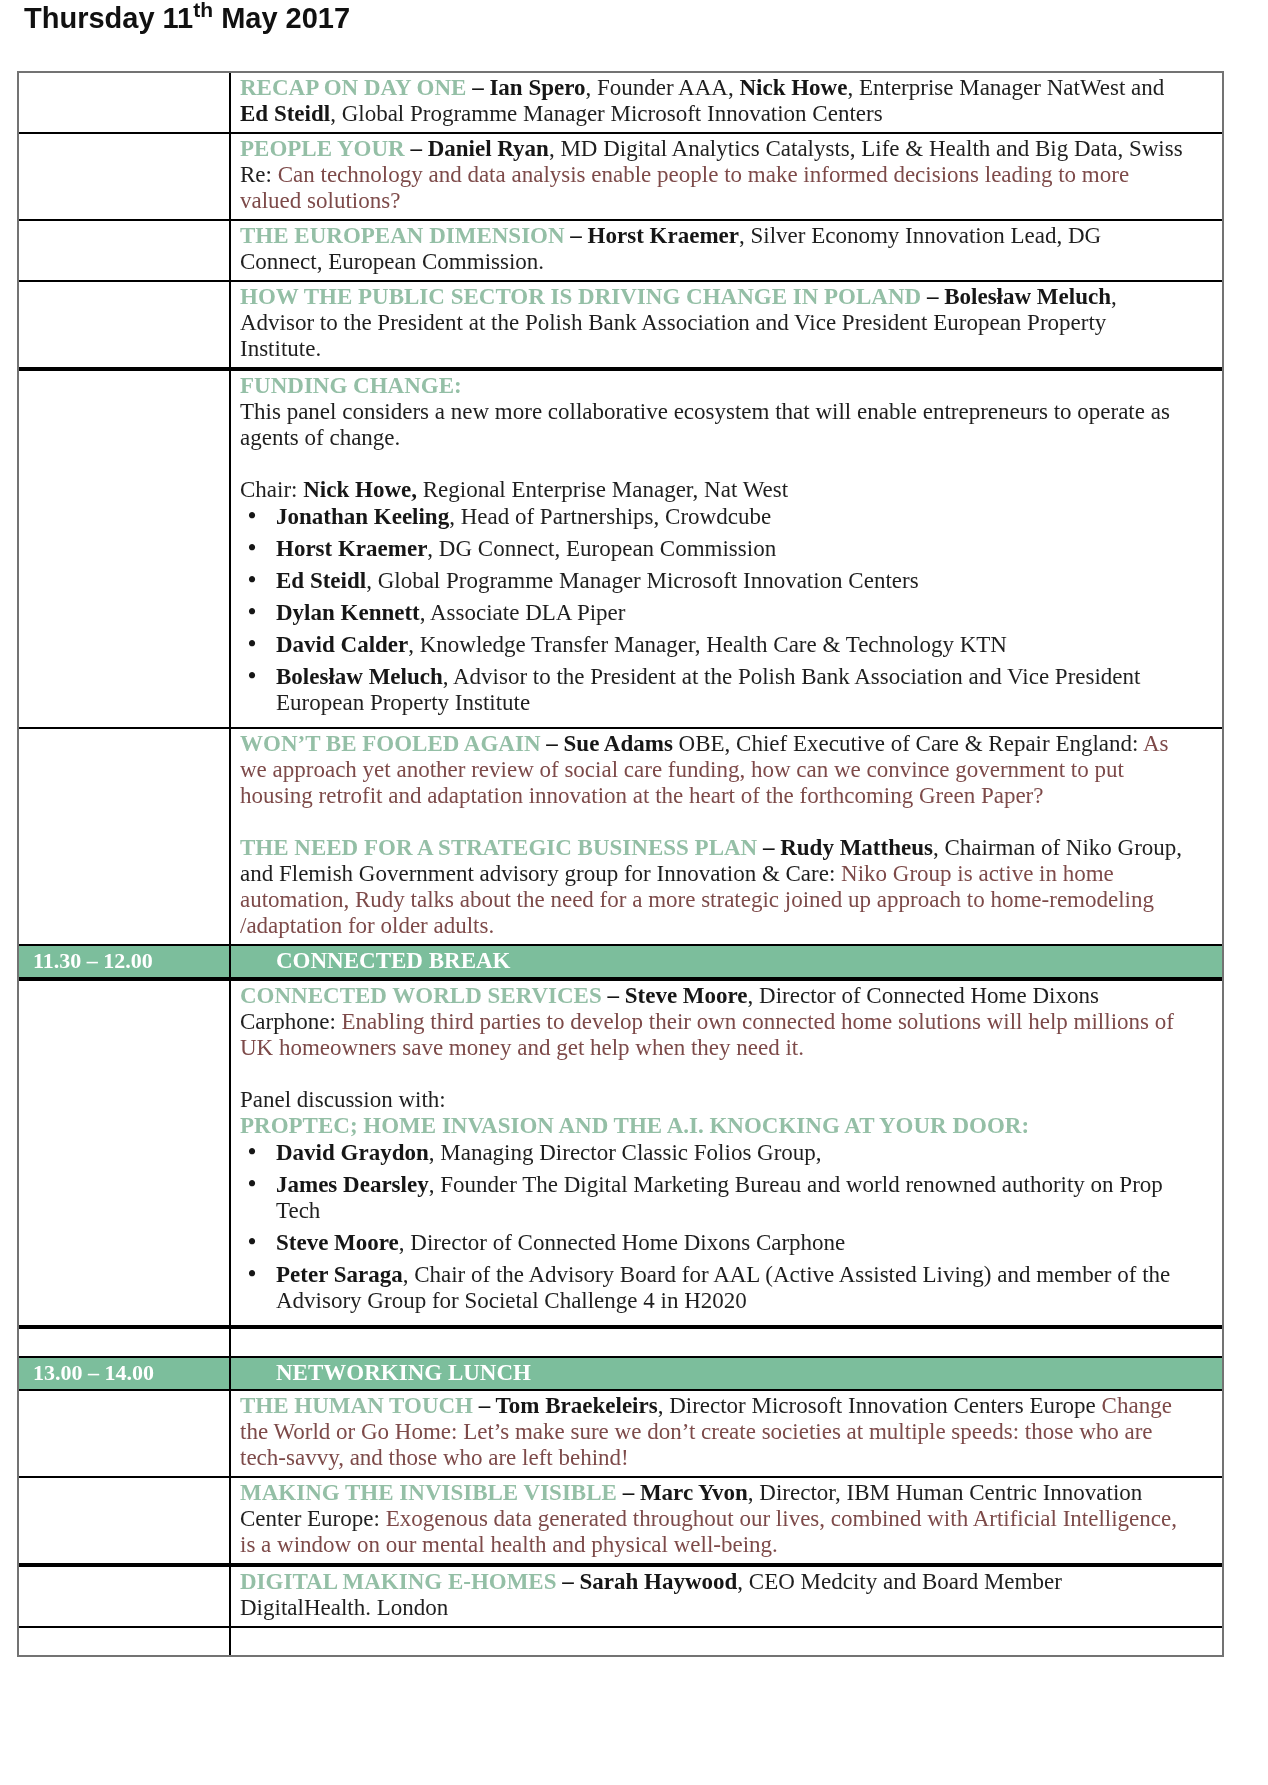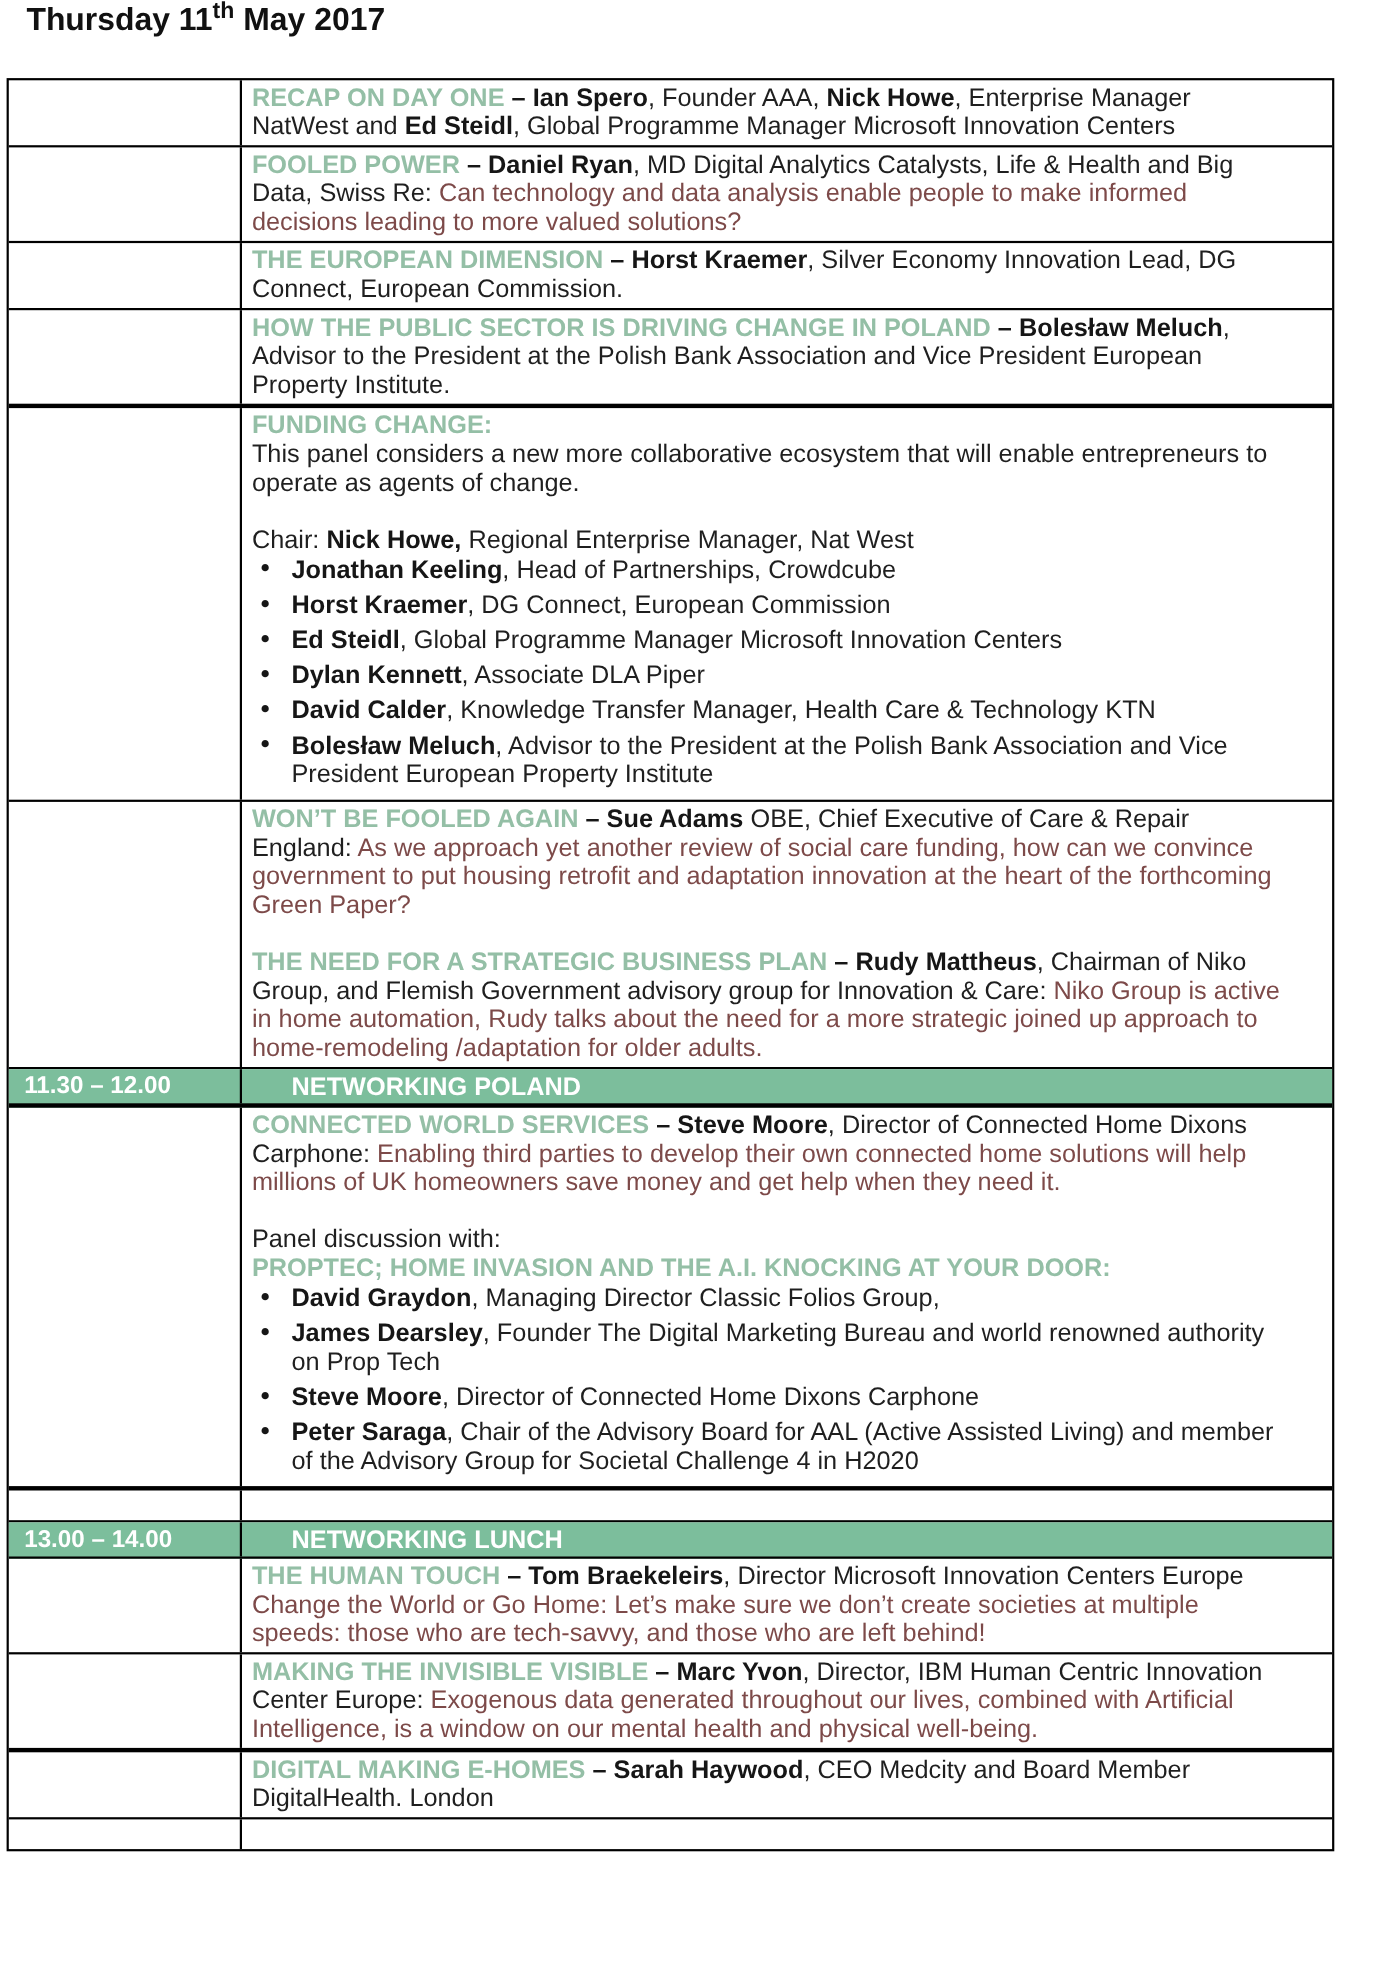--- a/index.html
+++ b/index.html
@@ -7,22 +7,22 @@
     width:1268px;height:1785px;overflow:hidden;background:#ffffff;
     font-family:"Liberation Sans","DejaVu Sans",sans-serif;
     color:#1f1f1f;position:relative;
   }
   .page-title{
     margin:2px 0 0 24px;font-size:29px;font-weight:bold;color:#111;
     letter-spacing:0px;
   }
   .page-title .sup{font-size:21px;vertical-align:super;line-height:0;}
   .agenda-table{
-    position:absolute;left:6px;top:71px;width:1203px;
-    border:2px solid #000000;background:#fff;
+    position:absolute;left:17px;top:71px;width:1203px;
+    border:2px solid #737373;background:#fff;font-family:Liberation Serif, serif;
   }
   .agenda-row{display:flex;border-bottom:2px solid #000;}
   .agenda-row:last-child{border-bottom:none;}
   .agenda-row.thick{border-bottom-width:4px;}
   .time-cell{
     width:212px;flex:0 0 212px;border-right:2px solid #000;
     font-size:22px;font-weight:bold;padding:2px 4px 2px 14px;
     box-sizing:border-box;line-height:26px;
   }
   .session-cell{
@@ -54,21 +54,21 @@
 <div class="agenda-table">
     <div class="agenda-row row-session">
       <div class="time-cell"></div>
       <div class="session-cell">
         <p><span class="run-green">RECAP ON DAY ONE </span><span class="run-bold">– Ian Spero</span><span>, Founder AAA, </span><span class="run-bold">Nick Howe</span><span>, Enterprise Manager NatWest and </span><span class="run-bold">Ed Steidl</span><span>, Global Programme Manager Microsoft Innovation Centers</span></p>
       </div>
     </div>
     <div class="agenda-row row-session">
       <div class="time-cell"></div>
       <div class="session-cell">
-        <p><span class="run-green">FOOLED POWER </span><span class="run-bold">– Daniel Ryan</span><span>, MD Digital Analytics Catalysts, Life &amp; Health and Big Data, Swiss Re: </span><span class="run-maroon">Can technology and data analysis enable people to make informed decisions leading to more valued solutions?</span></p>
+        <p><span class="run-green">PEOPLE YOUR </span><span class="run-bold">– Daniel Ryan</span><span>, MD Digital Analytics Catalysts, Life &amp; Health and Big Data, Swiss Re: </span><span class="run-maroon">Can technology and data analysis enable people to make informed decisions leading to more valued solutions?</span></p>
       </div>
     </div>
     <div class="agenda-row row-session">
       <div class="time-cell"></div>
       <div class="session-cell">
         <p><span class="run-green">THE EUROPEAN DIMENSION </span><span class="run-bold">– Horst Kraemer</span><span>, Silver Economy Innovation Lead, DG Connect, European Commission.</span></p>
       </div>
     </div>
     <div class="agenda-row row-session thick">
       <div class="time-cell"></div>
@@ -96,21 +96,21 @@
     <div class="agenda-row row-session">
       <div class="time-cell"></div>
       <div class="session-cell">
         <p><span class="run-green">WON’T BE FOOLED AGAIN </span><span class="run-bold">– Sue Adams</span><span> OBE, Chief Executive of Care &amp; Repair England: </span><span class="run-maroon">As we approach yet another review of social care funding, how can we convince government to put housing retrofit and adaptation innovation at the heart of the forthcoming Green Paper?</span></p>
         <div class="spacer"></div>
         <p><span class="run-green">THE NEED FOR A STRATEGIC BUSINESS PLAN </span><span class="run-bold">– Rudy Mattheus</span><span>, Chairman of Niko Group, and Flemish Government advisory group for Innovation &amp; Care: </span><span class="run-maroon">Niko Group is active in home automation, Rudy talks about the need for a more strategic joined up approach to home-remodeling /adaptation for older adults.</span></p>
       </div>
     </div>
     <div class="agenda-row row-banner thick">
       <div class="time-cell"><span>11.30 – 12.00</span></div>
-      <div class="session-cell"><span>NETWORKING POLAND</span></div>
+      <div class="session-cell"><span>CONNECTED BREAK</span></div>
     </div>
     <div class="agenda-row row-session thick">
       <div class="time-cell"></div>
       <div class="session-cell">
         <p><span class="run-green">CONNECTED WORLD SERVICES </span><span class="run-bold">– Steve Moore</span><span>, Director of Connected Home Dixons Carphone: </span><span class="run-maroon">Enabling third parties to develop their own connected home solutions will help millions of UK homeowners save money and get help when they need it.</span></p>
         <div class="spacer"></div>
         <p><span>Panel discussion with:</span></p>
         <p><span class="run-green">PROPTEC; HOME INVASION AND THE A.I. KNOCKING AT YOUR DOOR:</span></p>
         <ul class="bullets">
           <li><span class="run-bold">David Graydon</span><span>, Managing Director Classic Folios Group,</span></li>

